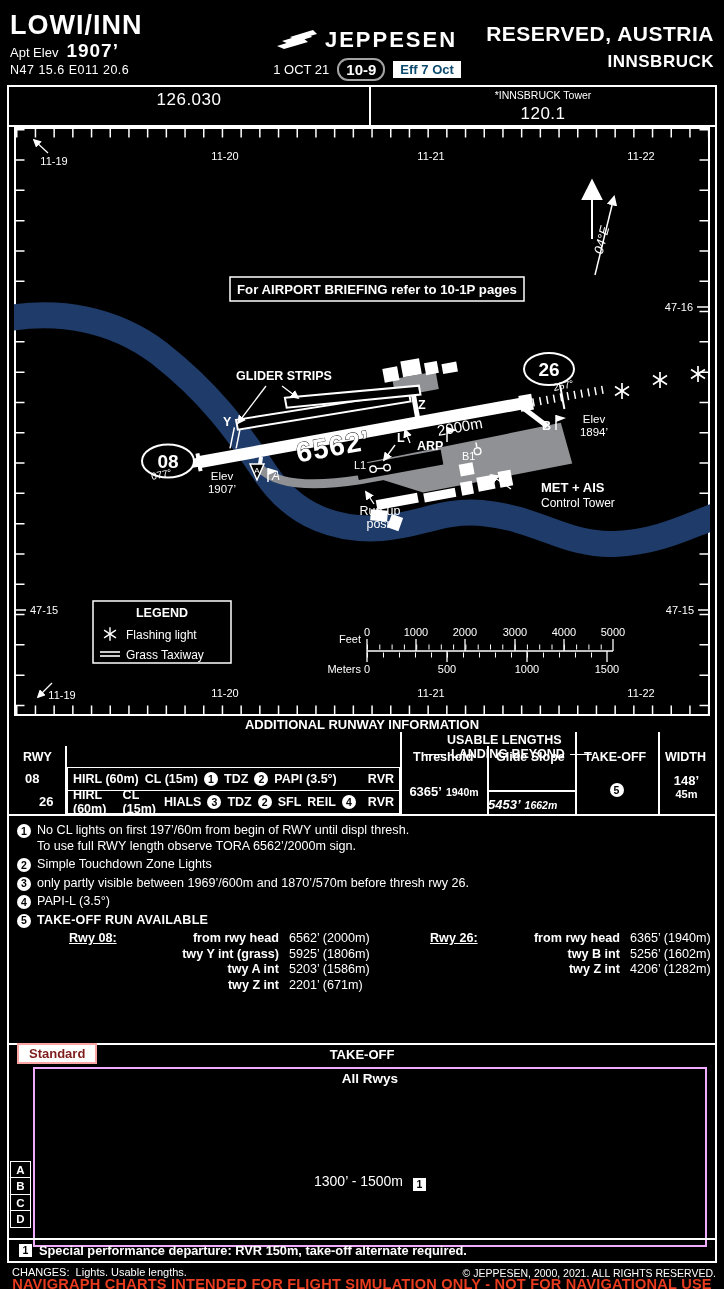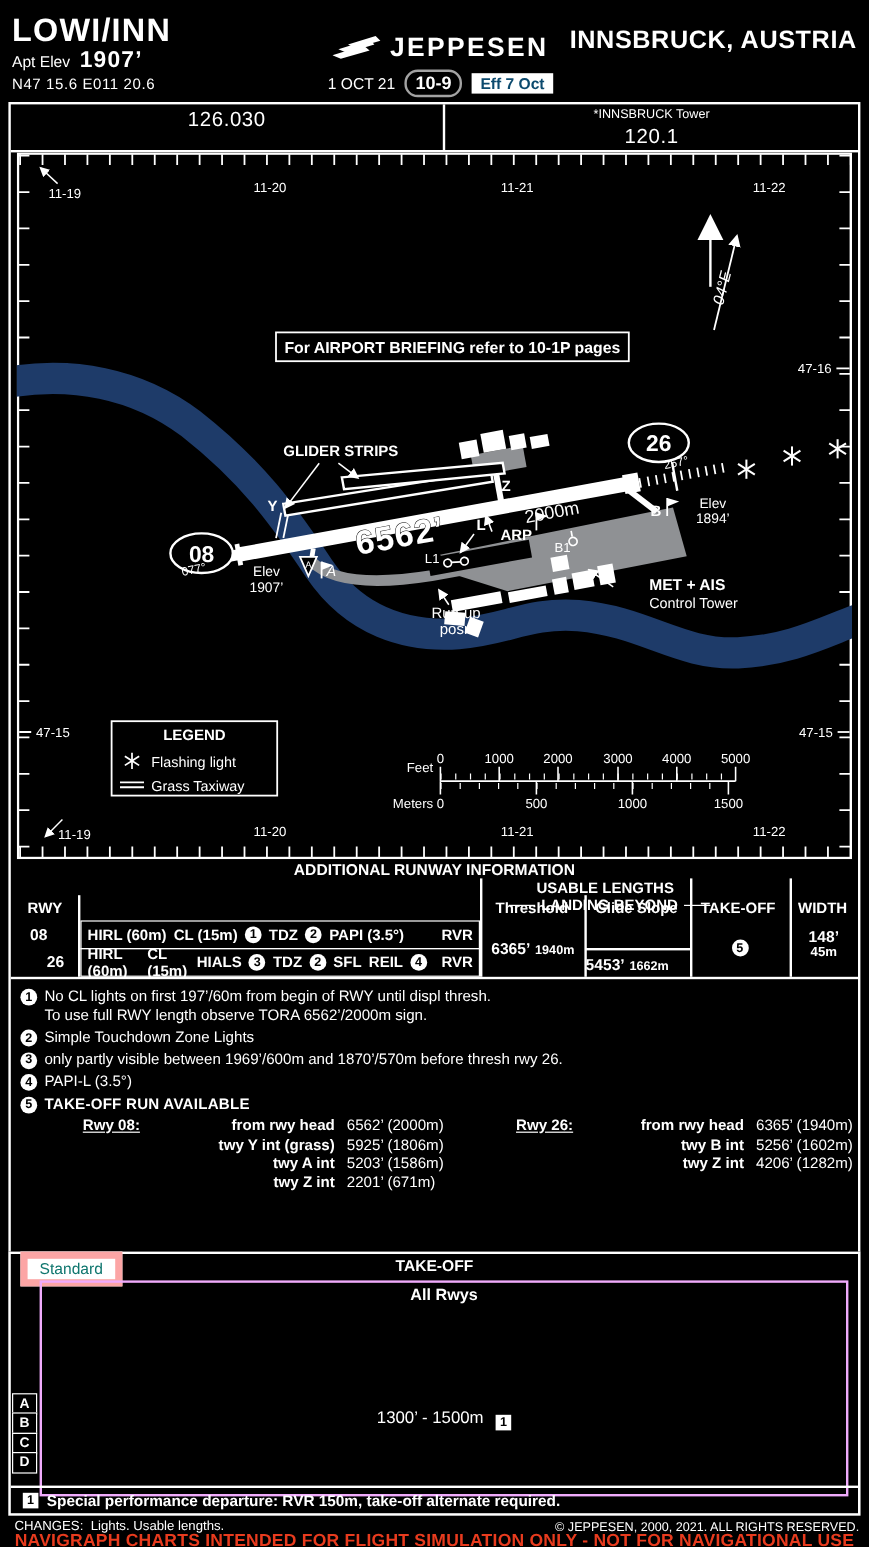--- a/index.html
+++ b/index.html
@@ -68,22 +68,22 @@
   .tora-wrap{display:flex;margin:3px 0 0 60px;}
   .trow{display:flex;font-size:12.6px;line-height:15.5px;}
   .ttitle{width:62px;text-decoration:underline;font-weight:bold;}
   .tlab{width:148px;text-align:right;margin-right:10px;font-weight:bold;}
   .tval{width:115px;}
   .tora2{margin-left:26px;}
   .tora2 .tlab{width:128px;}
 
   
   .tko{position:absolute;left:-2px;right:-2px;top:956px;bottom:-2px;border:2px solid #fff;background:#000;}
-  .tko-tab{position:absolute;top:-2px;left:8px;background:#fff;color:#0f766e;font-weight:normal;
-           font-size:13px;padding:1px 10px;border:6px solid #fca5a5;}
+  .tko-tab{position:absolute;top:-2px;left:8px;background:#fff;color:#7f1d1d;font-weight:bold;
+           font-size:13px;padding:1px 10px;border:2px solid #fca5a5;}
   .tko-title{text-align:center;font-weight:bold;font-size:13px;margin-top:2px;}
   .tko-box{position:absolute;left:24px;right:8px;top:22px;height:176px;border:2px solid #f0abfc;}
   .tko-all{text-align:center;font-weight:bold;font-size:13.5px;margin-top:2px;}
   .tko-min{position:absolute;left:0;right:0;top:104px;text-align:center;font-size:14px;}
   .tko-min .sqm{margin-left:10px;vertical-align:-2px;}
   .cats{position:absolute;left:1px;top:117px;width:21px;}
   .cat{width:19px;height:16px;border:1.5px solid #fff;display:flex;align-items:center;justify-content:center;
        font-size:11.5px;font-weight:bold;margin-top:-1.5px;background:#000;}
   .tko-note{position:absolute;left:0;right:0;bottom:0;height:21px;border-top:2px solid #fff;
             display:flex;align-items:center;gap:7px;padding-left:10px;font-size:12.8px;font-weight:bold;}
@@ -114,21 +114,22 @@
       </svg>
       <span class="h-brand">JEPPESEN</span>
     </div>
     <div class="h-row2">
       <span class="h-date">1 OCT 21</span>
       <span class="h-index">10-9</span>
       <span class="h-eff">Eff 7 Oct</span>
     </div>
   </div>
   <div class="h-right">
-    <div class="h-city">INNSBRUCK, AUSTRIA</div>
+    <div class="h-city">RESERVED, AUSTRIA</div>
+    <div class="h-apt">INNSBRUCK</div>
   </div>
 </div>
 
 <div class="outer">
 
   <div class="comms">
     <div class="cell">
       <div class="c-val">126.030</div>
     </div>
     <div class="cell">
@@ -386,21 +387,21 @@
         <span>REIL</span>
         <span class="cm">4</span>
         <span style="display:contents"></span>
         <span class="sp"></span>
       <span>RVR</span>
     </div>
 
     <div class="abs" style="left:392px;width:86px;top:66px;text-align:center;">
       <span class="big">6365’</span><span class="small">1940m</span>
     </div>
-    <div class="abs" style="left:479px;width:64px;top:79px;text-align:center;">
+    <div class="abs" style="left:479px;width:64px;top:79px;text-align:center;font-style:italic;">
       <span class="big">5453’</span><span class="small">1662m</span>
     </div>
     <div class="abs" style="left:566px;width:83px;top:67px;display:flex;justify-content:center;">
       <span class="cm">5</span>
     </div>
     <div class="abs" style="left:649px;right:0;top:57px;text-align:center;font-size:13px;">148’</div>
     <div class="abs" style="left:649px;right:0;top:72px;text-align:center;font-size:11px;">45m</div>
   </div>
 
   <div class="notes">

